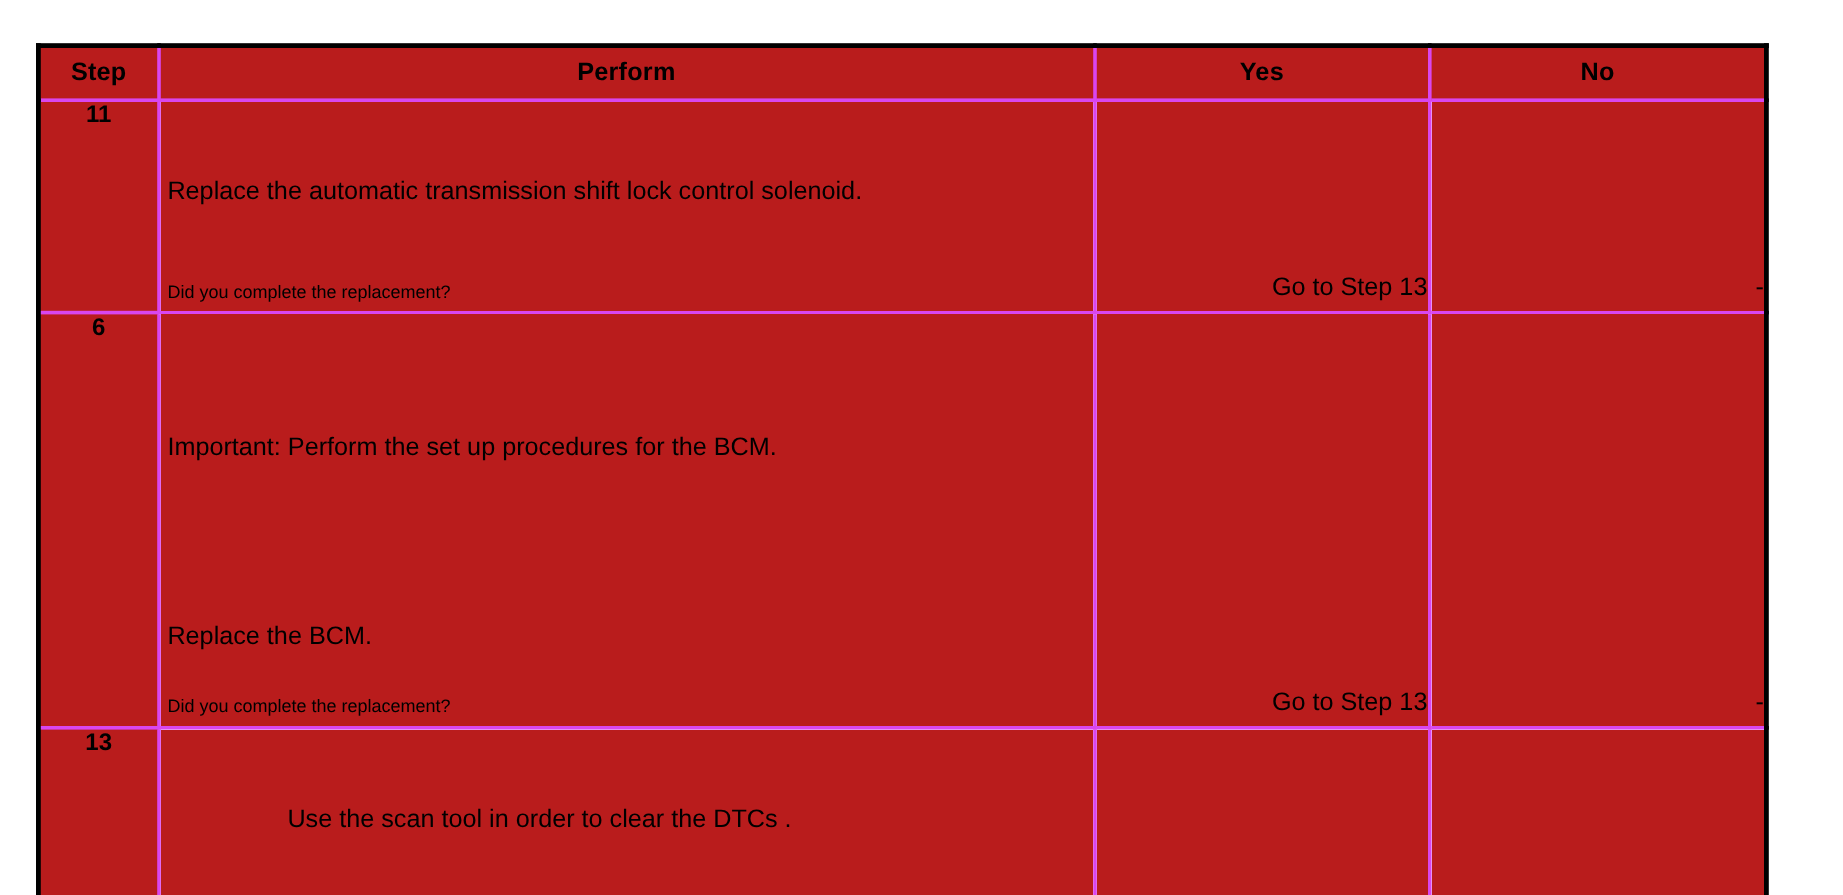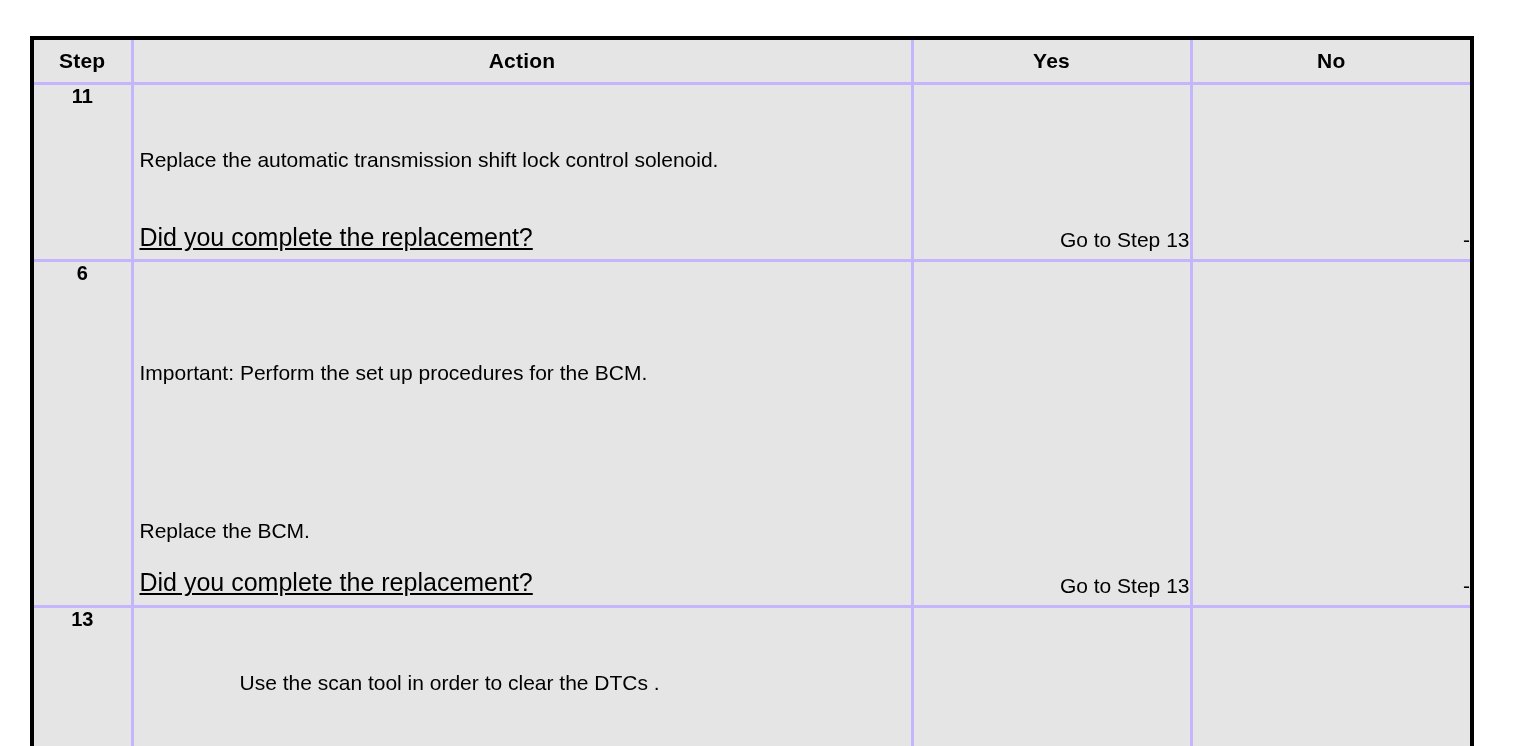--- a/index.html
+++ b/index.html
@@ -34,24 +34,24 @@
     background: #ffffff;
     border: 4px solid #000000;
   }
   .dtc-table col.c-step   { width: 100px; }
   .dtc-table col.c-action { width: 780px; }
   .dtc-table col.c-yes    { width: 279px; }
   .dtc-table col.c-no     { width: 281px; }
 
   .dtc-table td,
   .dtc-table th {
-    border: 3px solid #c4b5fd;
+    border: 3px solid #d946ef;
     padding: 0;
     vertical-align: top;
-    background: #e5e5e5;
+    background: #b91c1c;
   }
 
   
   .hdr-row th {
     height: 42px;
     text-align: center;
     vertical-align: middle;
     font-size: 21px;
     font-weight: bold;
     letter-spacing: 0.2px;
@@ -77,24 +77,23 @@
   }
   .action-top { white-space: pre-wrap; }
   .action-line { white-space: pre-wrap; }
   .action-line.bold { font-weight: normal; }
   .action-indent { padding-left: 100px; }
 
   .action-question {
     position: absolute;
     left: 6px;
     bottom: 6px;
-    font-size: 25px;
+    font-size: 15px;
     line-height: 1.30;
     white-space: pre-wrap;
-    text-decoration: underline;
   }
 
   
   .ans-cell { position: relative; }
   .ans-inner {
     position: absolute;
     left: 0;
     right: 0;
     bottom: 6px;
     text-align: right;
@@ -113,21 +112,21 @@
   <table class="dtc-table">
     <colgroup>
       <col class="c-step">
       <col class="c-action">
       <col class="c-yes">
       <col class="c-no">
     </colgroup>
     <thead>
       <tr class="hdr-row">
         <th>Step</th>
-        <th>Action</th>
+        <th>Perform</th>
         <th>Yes</th>
         <th>No</th>
       </tr>
     </thead>
     <tbody>
 
       <tr style="height:177px">
         <td class="step-cell">11</td>
         <td class="action-cell">
           <div class="action-inner">

